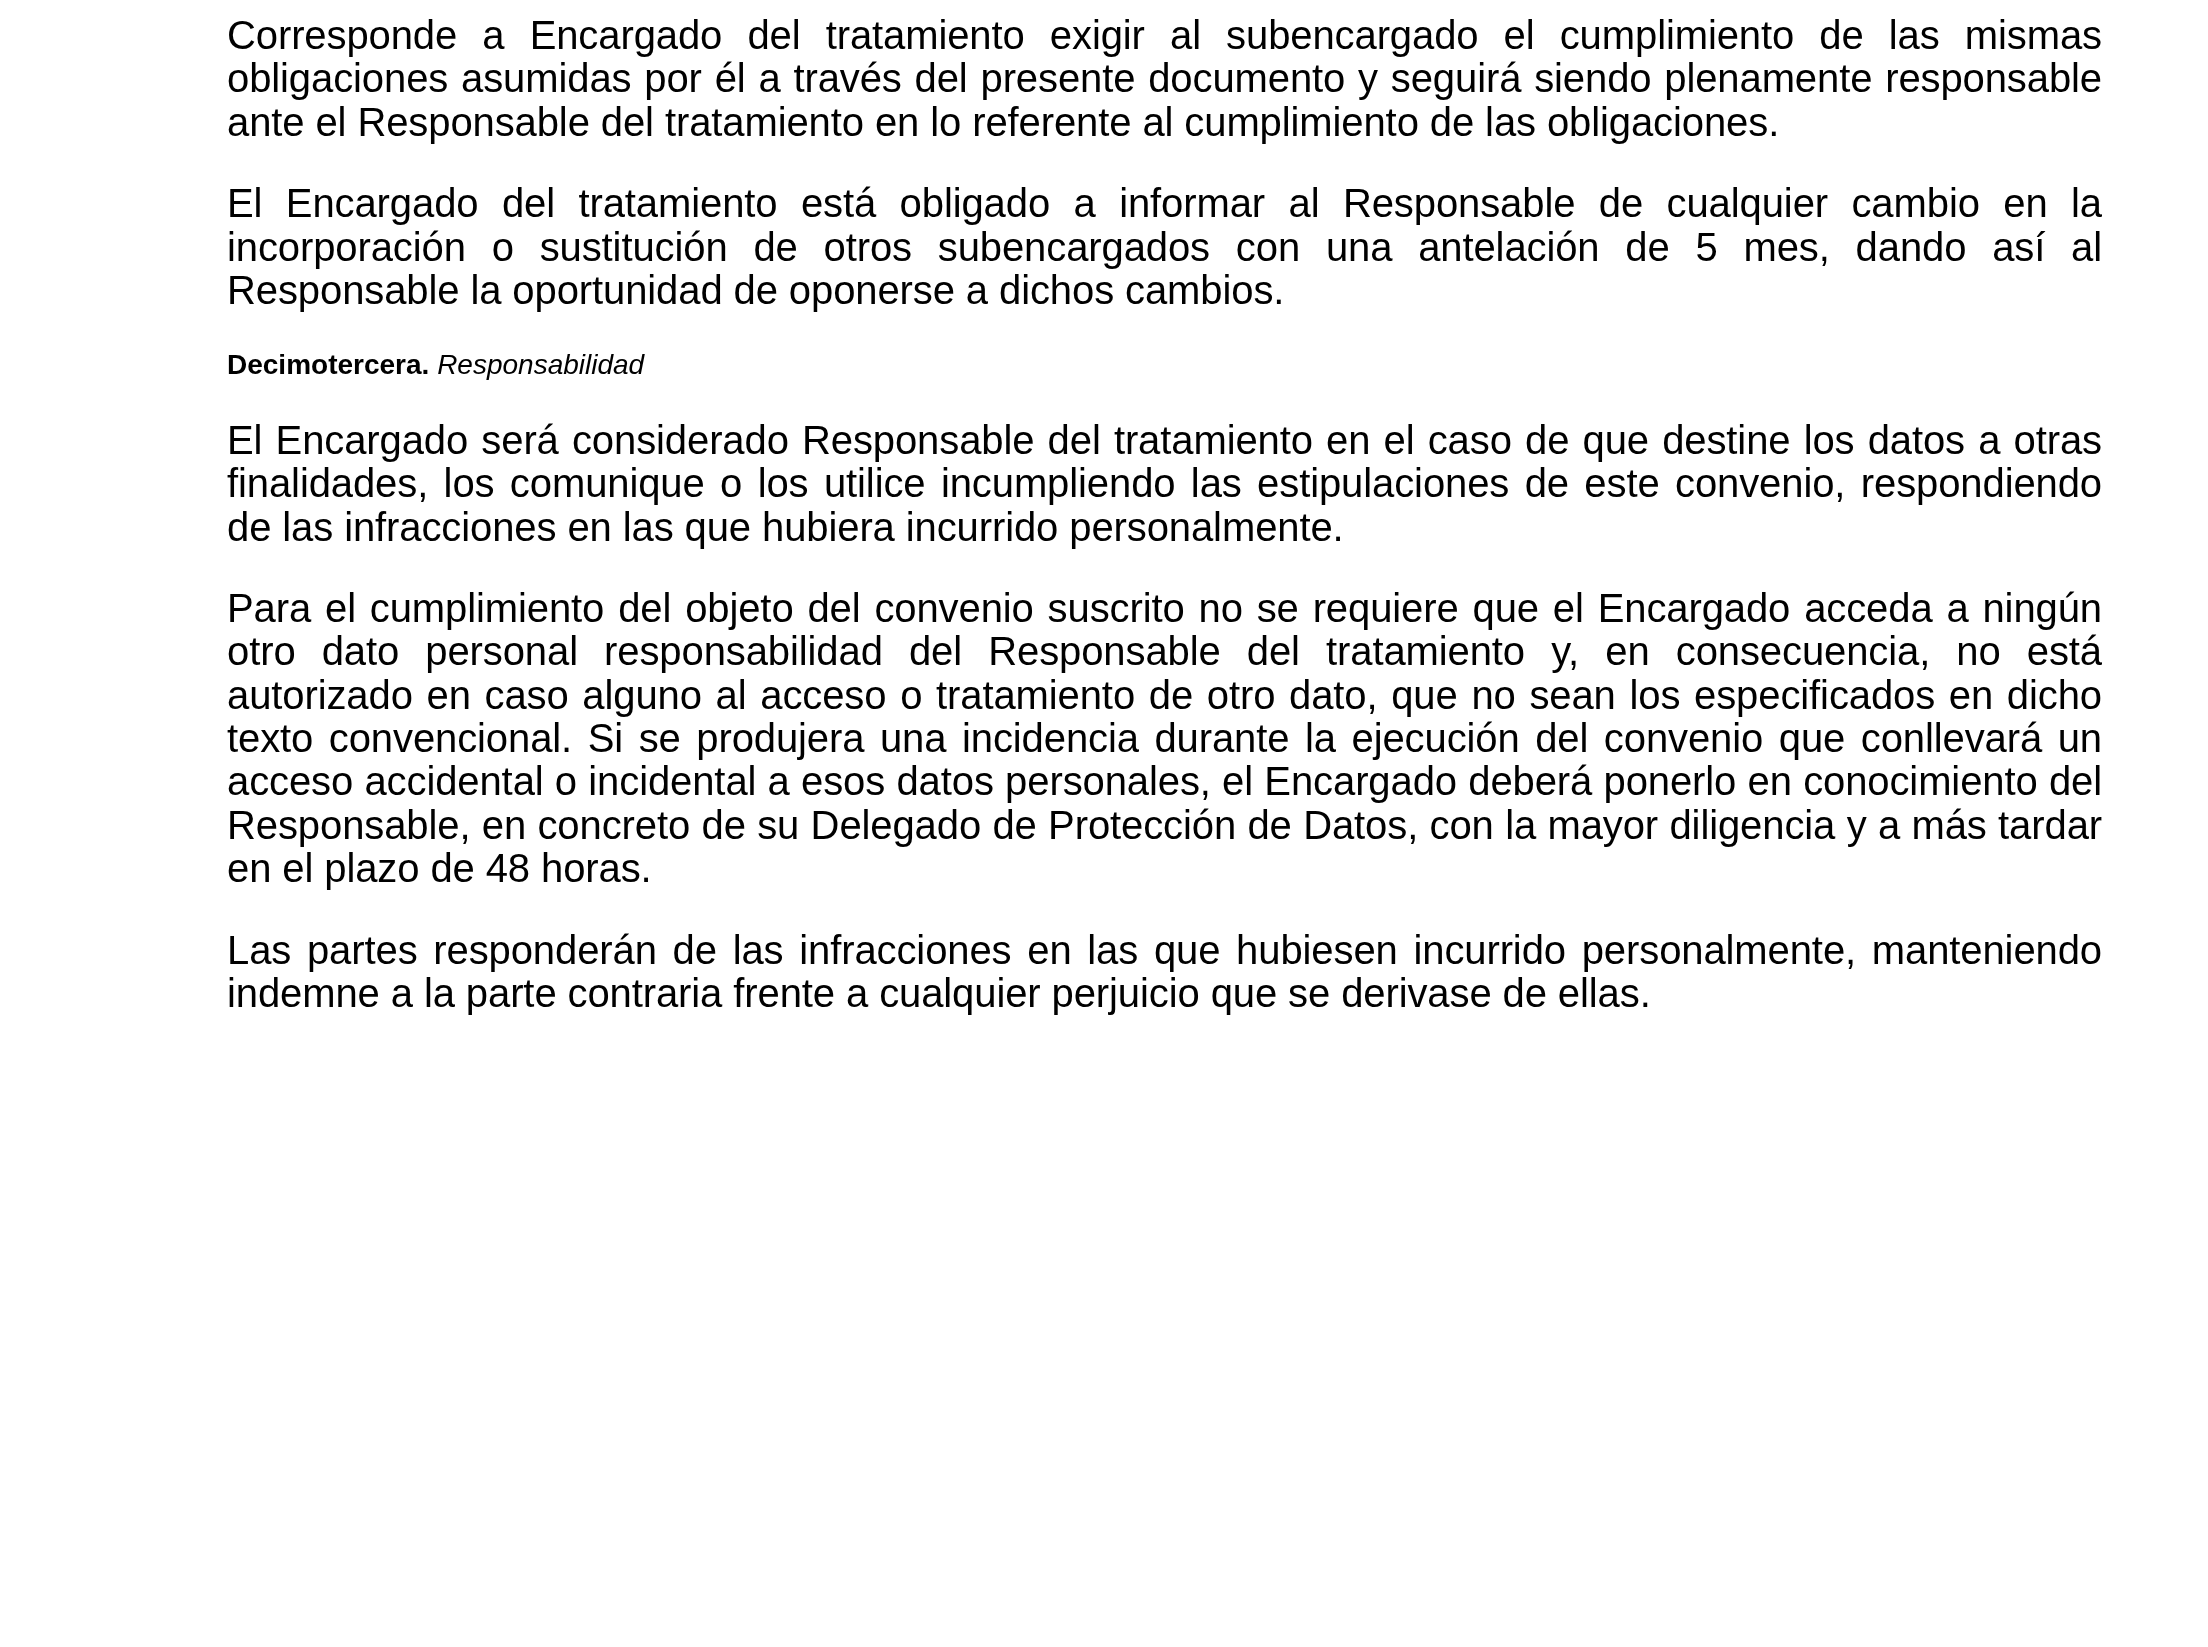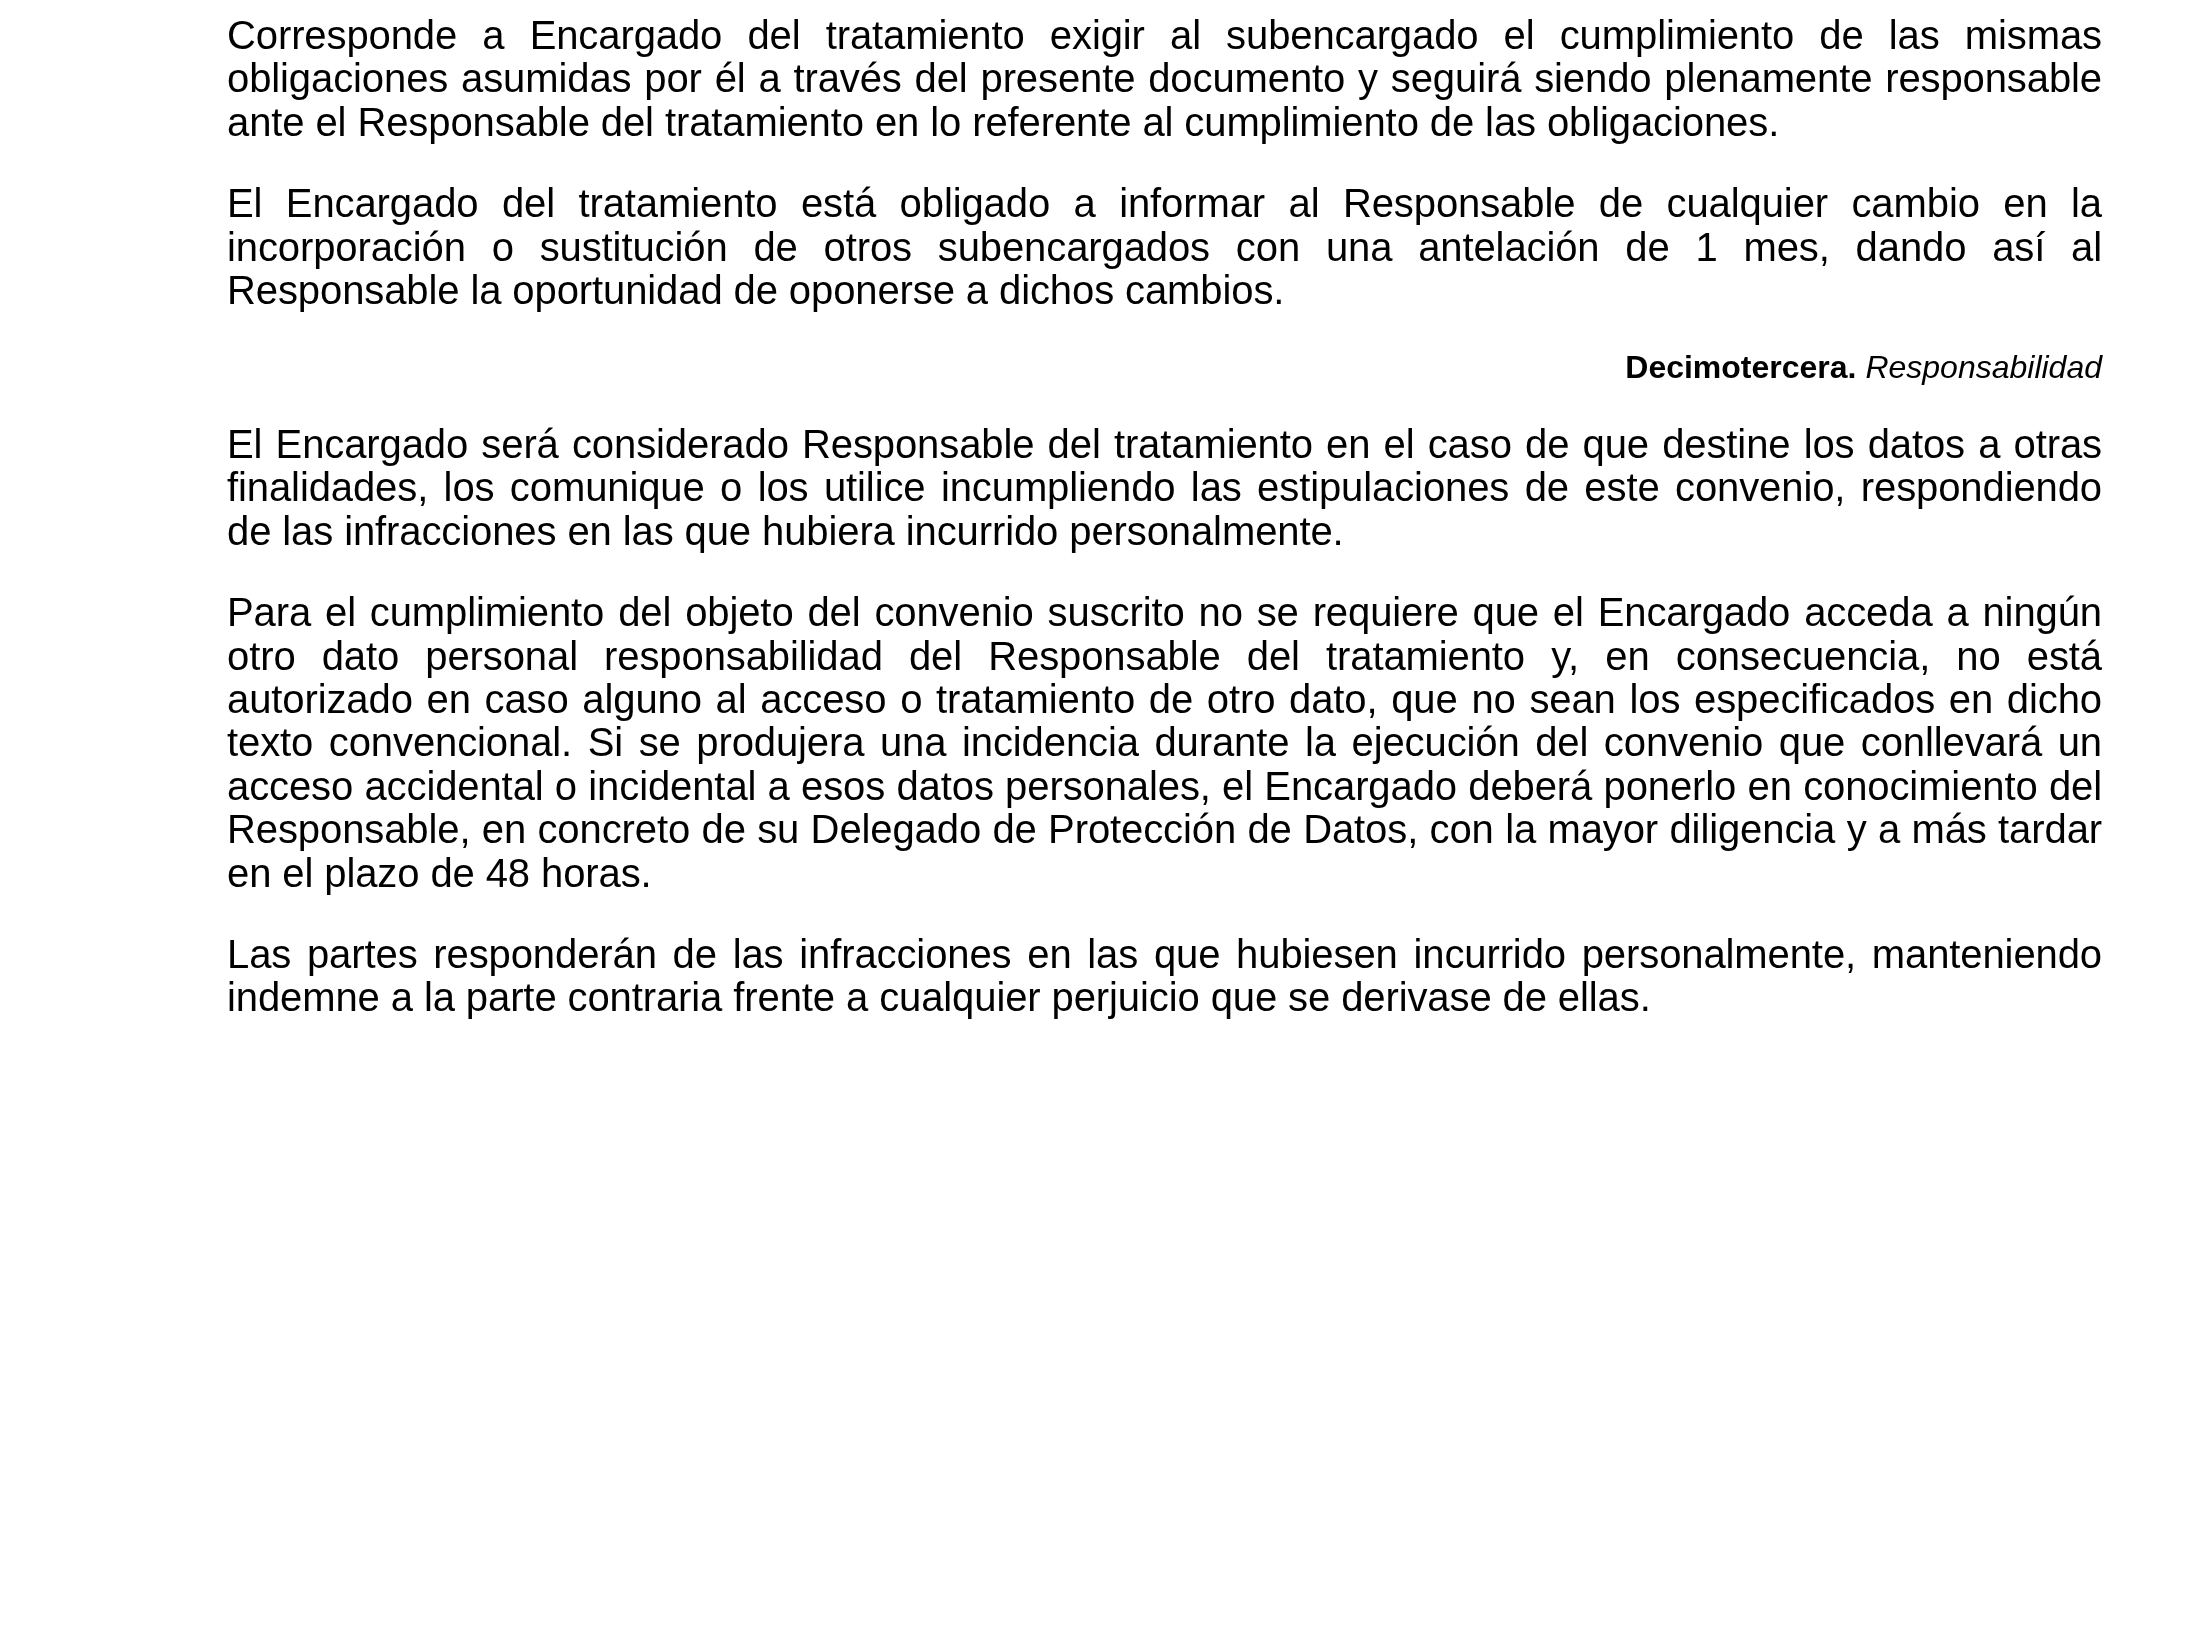--- a/index.html
+++ b/index.html
@@ -25,40 +25,40 @@
     line-height: 1.085;
     text-align: justify;
     text-justify: inter-word;
     margin: 0 0 38px 0;
     letter-spacing: -0.1px;
   }
   .para:last-child {
     margin-bottom: 17px;
   }
   .heading {
-    font-size: 32px;
+    font-size: 28px;
     line-height: 1.085;
     margin: 0 0 38px 0;
-    text-align: right;
+    text-align: left;
   }
   .heading .bold {
     font-weight: bold;
   }
   .heading .ital {
     font-style: italic;
   }
 </style>
 </head>
 <body>
 
 <div class="page">
 
   <p class="para">Corresponde a Encargado del tratamiento exigir al subencargado el cumplimiento de las mismas obligaciones asumidas por él a través del presente documento y seguirá siendo plenamente responsable ante el Responsable del tratamiento en lo referente al cumplimiento de las obligaciones.</p>
 
-  <p class="para">El Encargado del tratamiento está obligado a informar al Responsable de cualquier cambio en la incorporación o sustitución de otros subencargados con una antelación de 1 mes, dando así al Responsable la oportunidad de oponerse a dichos cambios.</p>
+  <p class="para">El Encargado del tratamiento está obligado a informar al Responsable de cualquier cambio en la incorporación o sustitución de otros subencargados con una antelación de 5 mes, dando así al Responsable la oportunidad de oponerse a dichos cambios.</p>
 
   <p class="heading">
     <span class="bold">Decimotercera.</span>
     <span class="ital">Responsabilidad</span>
   </p>
 
   <p class="para">El Encargado será considerado Responsable del tratamiento en el caso de que destine los datos a otras finalidades, los comunique o los utilice incumpliendo las estipulaciones de este convenio, respondiendo de las infracciones en las que hubiera incurrido personalmente.</p>
 
   <p class="para">Para el cumplimiento del objeto del convenio suscrito no se requiere que el Encargado acceda a ningún otro dato personal responsabilidad del Responsable del tratamiento y, en consecuencia, no está autorizado en caso alguno al acceso o tratamiento de otro dato, que no sean los especificados en dicho texto convencional. Si se produjera una incidencia durante la ejecución del convenio que conllevará un acceso accidental o incidental a esos datos personales, el Encargado deberá ponerlo en conocimiento del Responsable, en concreto de su Delegado de Protección de Datos, con la mayor diligencia y a más tardar en el plazo de 48 horas.</p>
 

